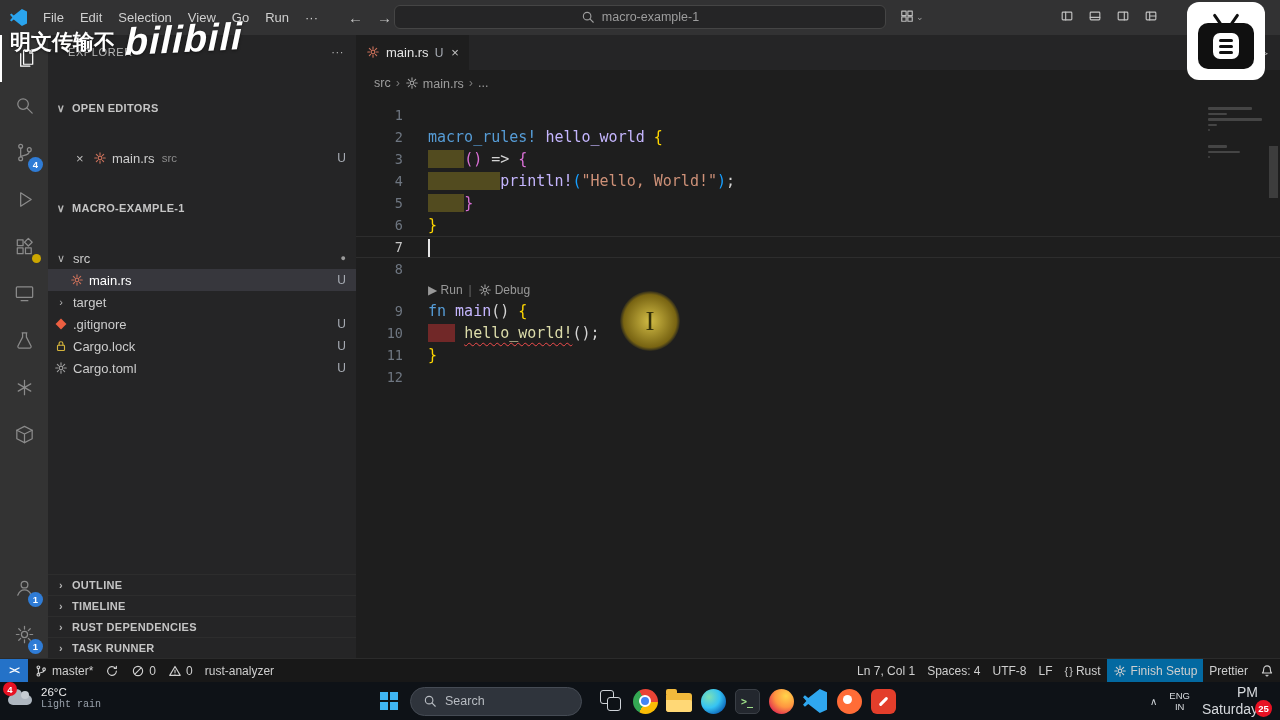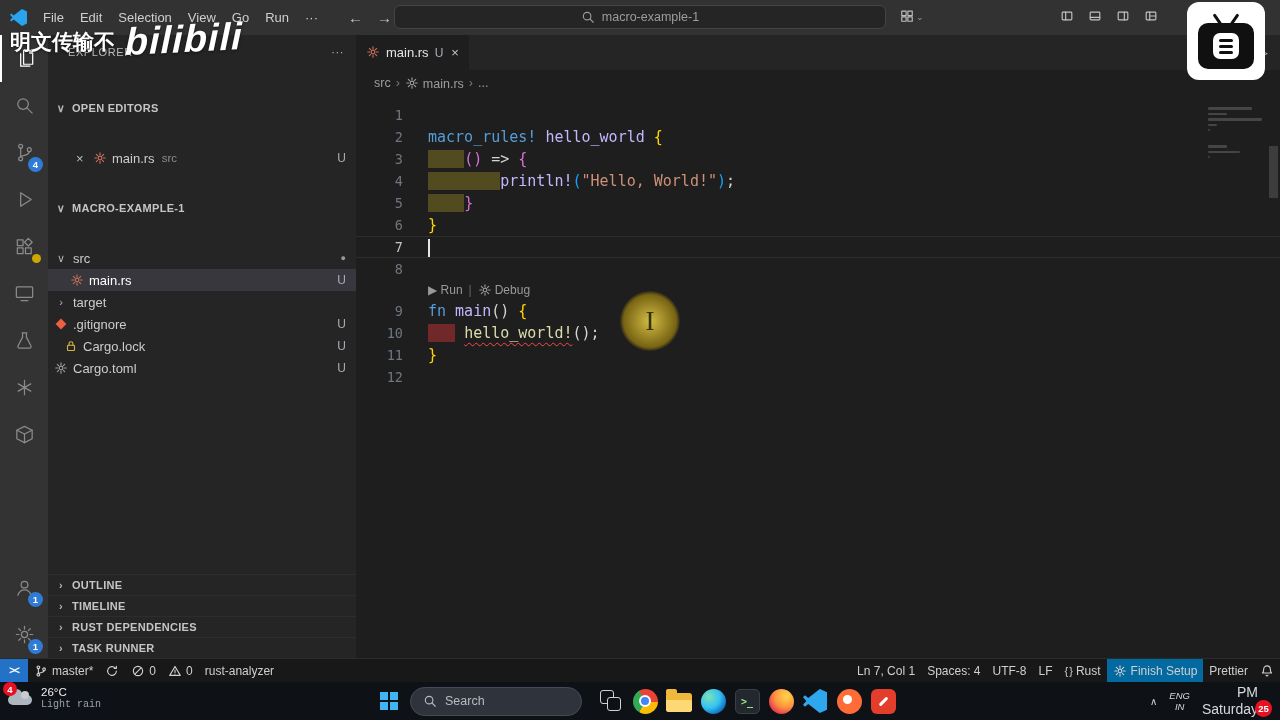--- a/index.html
+++ b/index.html
@@ -141,21 +141,21 @@
     font:bold 10px/23px "DejaVu Sans Mono",monospace;text-align:center;}
   .ffx{width:25px;height:25px;border-radius:50%;background:radial-gradient(circle at 68% 28%,#ffd54a,#ff9640 45%,#e3364e 78%,#b5007f);}
   .vsc-sm{width:24px;height:24px;background:#2fa7ef;
     clip-path:polygon(70% 0%,100% 14%,100% 86%,70% 100%,22% 62%,8% 74%,0% 66%,14% 50%,0% 34%,8% 26%,22% 38%);}
   .pman{width:25px;height:25px;border-radius:50%;background:#ff6c37;position:relative;}
   .pman:before{content:"";position:absolute;left:6px;top:6px;width:9px;height:9px;background:#fff;border-radius:50%;}
   .redapp{width:25px;height:25px;background:#e33e2b;border-radius:6px;position:relative;}
   .redapp:before{content:"";position:absolute;left:7px;top:11px;width:11px;height:3px;background:#fff;border-radius:2px;transform:rotate(-45deg);}
   .tray{position:absolute;right:8px;top:0;height:38px;display:flex;align-items:center;gap:12px;color:#d6d9dd;}
   .tray-ch{font-size:10px;color:#cfd3d8;cursor:pointer;}
-  .lang{display:flex;flex-direction:column;align-items:center;font-size:9.5px;line-height:1.2;cursor:pointer;font-style:italic;}
+  .lang{display:flex;flex-direction:column;align-items:center;font-size:9.5px;line-height:1.2;cursor:pointer;}
   .clock{display:flex;flex-direction:column;align-items:flex-end;font-size:14px;line-height:1.25;cursor:pointer;margin-right:14px;}
   .noti-badge{position:absolute;right:0px;bottom:3px;min-width:17px;height:17px;background:#e81123;color:#fff;border-radius:9px;
     font-size:9.5px;font-weight:bold;display:flex;align-items:center;justify-content:center;padding:0 2px;}
 
   
   .wm{position:absolute;left:10px;top:22px;display:flex;align-items:flex-end;gap:10px;z-index:50;pointer-events:none;}
   .wm-cn{font-size:21px;font-weight:bold;color:#fff;text-shadow:0 1px 3px rgba(0,0,0,.55);}
   .wm-bili{font-size:38px;font-weight:bold;font-style:italic;color:#fff;letter-spacing:1px;
     transform:rotate(-3deg) skewX(-4deg);text-shadow:0 1px 3px rgba(0,0,0,.55);line-height:.9;}
   .wm-site{position:absolute;right:8px;top:618px;z-index:50;font-family:"Liberation Serif",serif;
@@ -353,21 +353,21 @@
             <span class="chev">›</span>
             <span class="lbl">target</span>
           </div>
           <div class="row" style="padding-left: 6px;">
             <span class="ic-git"><svg class="i16" viewBox="0 0 16 16">
                 <path class="f" d="M8 1.8 14.2 8 8 14.2 1.8 8z"></path>
               </svg></span>
             <span class="lbl">.gitignore</span>
             <span class="u-badge">U</span>
           </div>
-          <div class="row" style="padding-left: 16px;">
+          <div class="row" style="padding-left: 6px;">
             <span class="ic-lock"><svg class="i16" viewBox="0 0 16 16">
                 <rect x="4" y="7.2" width="8" height="6" rx="1"></rect>
                 <path d="M5.8 7.2V5.4a2.2 2.2 0 0 1 4.4 0v1.8"></path>
               </svg></span>
             <span class="lbl">Cargo.lock</span>
             <span class="u-badge">U</span>
           </div>
           <div class="row" style="padding-left: 6px;">
             <span class="ic-toml"><svg class="i16" viewBox="0 0 16 16">
                 <circle cx="8" cy="8" r="2.1"></circle>

